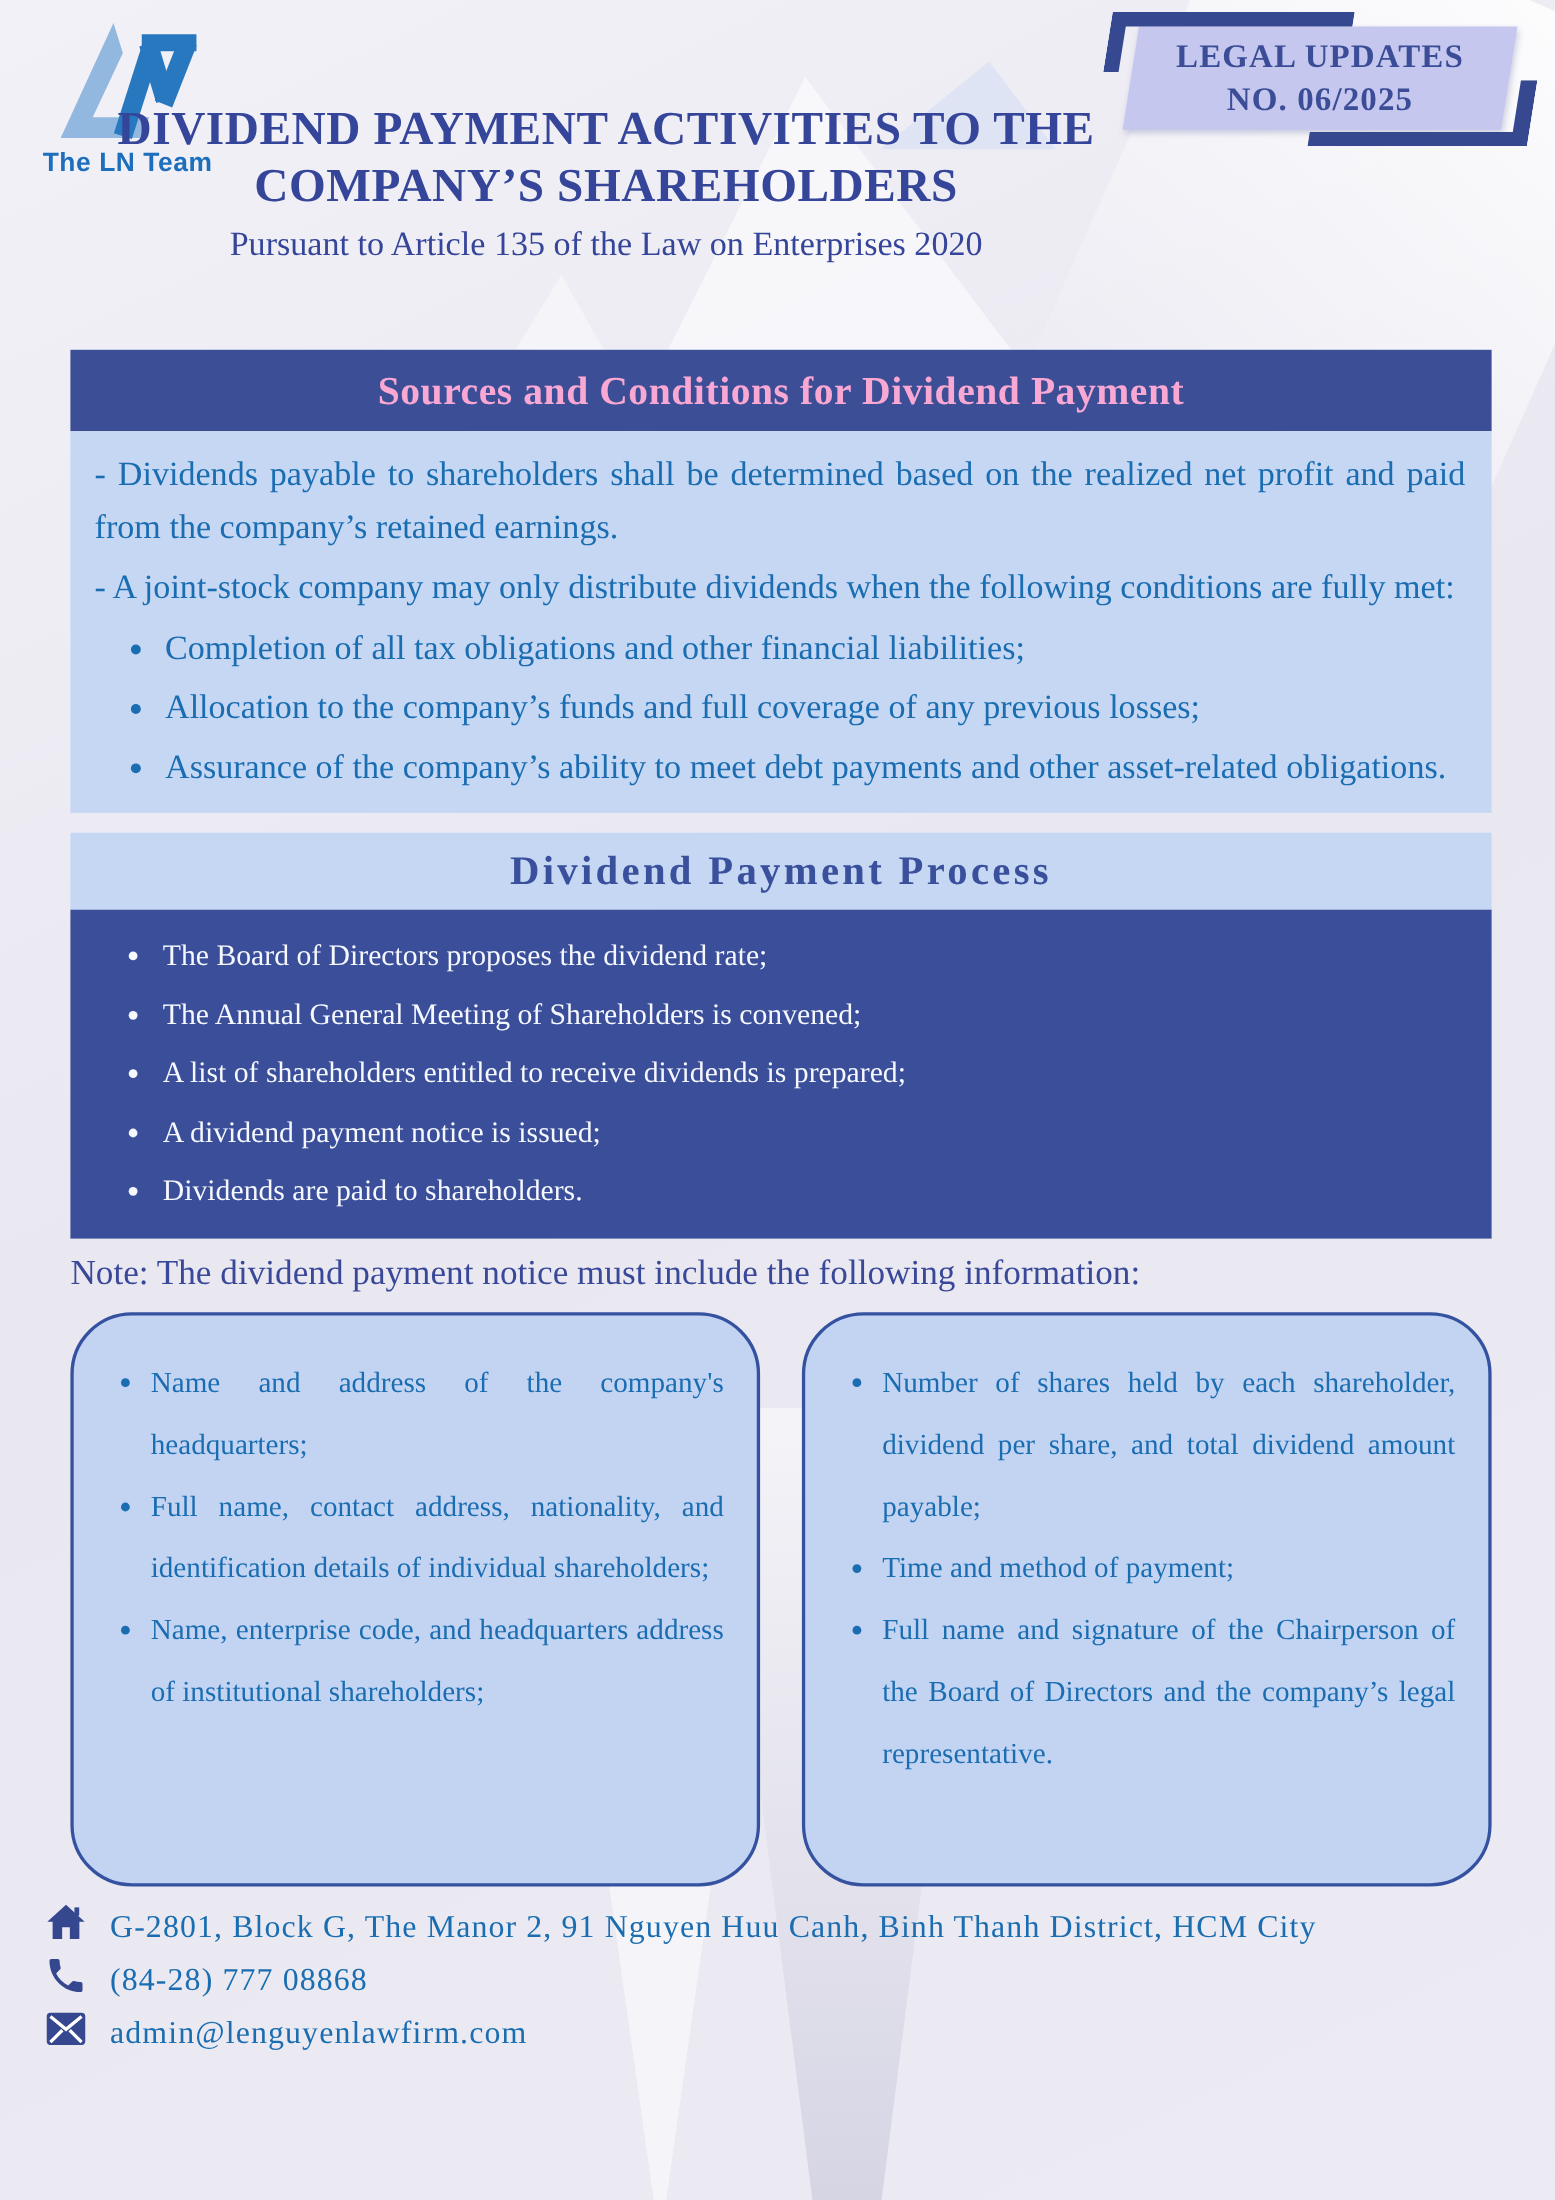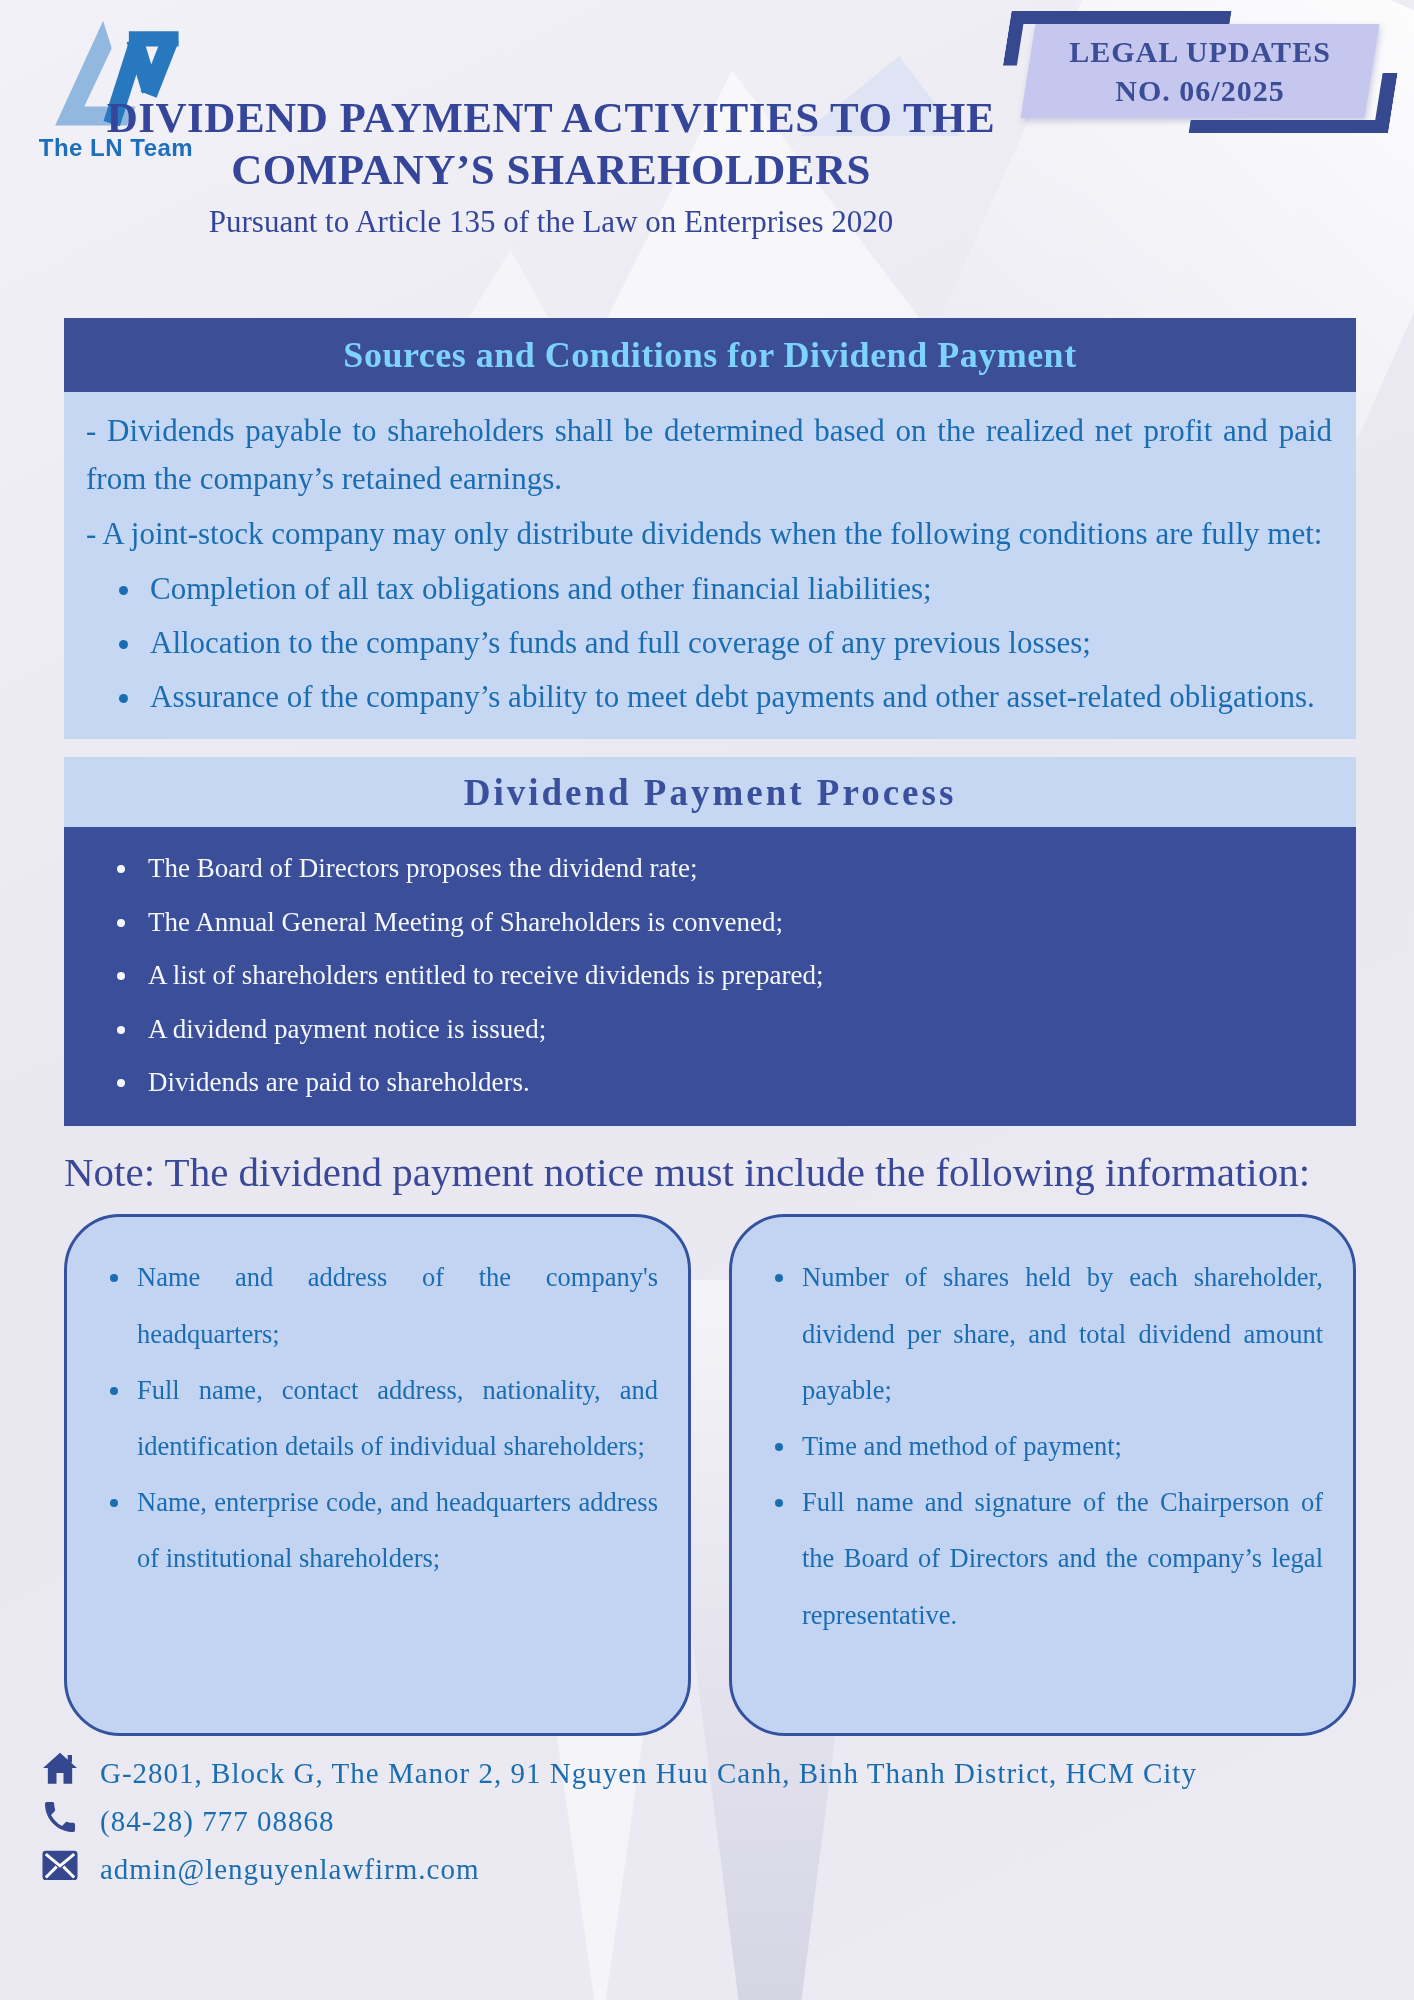--- a/index.html
+++ b/index.html
@@ -39,34 +39,34 @@
     clip-path:polygon(calc(100% - 15px) 0,100% 0,100% 100%,0 100%,0 calc(100% - 13px),calc(100% - 15px) calc(100% - 13px));}
   .badge-inner{position:relative;z-index:2;height:100%;display:flex;flex-direction:column;
     justify-content:center;align-items:center;gap:2px;transform:skewX(9deg);}
   .badge-line{font-weight:bold;color:#3b4d97;font-size:30px;letter-spacing:1px;line-height:1.25;}
   .title-block{position:absolute;left:36px;top:92px;width:1030px;text-align:center;color:#35459a;}
   .title-line{font-size:43px;font-weight:bold;line-height:1.2;letter-spacing:.5px;}
   .subtitle{margin-top:9px;font-size:31px;font-weight:normal;}
   
   .content{position:relative;z-index:2;margin:0 58px 0 64px;}
   .banner-dark{height:74px;background:#3c4e96;display:flex;align-items:center;justify-content:center;
-    color:#7dd3fc;font-size:36px;font-weight:bold;letter-spacing:.5px;}
+    color:#f9a8d4;font-size:36px;font-weight:bold;letter-spacing:.5px;}
   .panel-light{background:#c6d7f4;color:#1a6db1;padding:8px 24px 12px 22px;
     font-size:31px;line-height:1.55;text-align:justify;}
   .panel-light p{margin:7px 0;}
   .panel-light ul{margin:4px 0 0 36px;padding-left:22px;}
   .panel-light li{margin-bottom:6px;padding-left:6px;}
   li::marker{color:inherit;}
   .banner-light{margin-top:18px;height:70px;background:#c5d7f3;display:flex;align-items:center;
     justify-content:center;color:#3a509c;font-size:37px;font-weight:bold;letter-spacing:3px;}
   .panel-dark{background:#3a4e99;color:#f6f8ff;padding:12px 26px 14px 24px;font-size:27px;text-align:justify;}
   .panel-dark p{margin:8px 0 10px;line-height:1.72;}
   .panel-dark ul{margin:6px 0 0 30px;padding-left:22px;}
   .panel-dark li{margin-bottom:7px;line-height:1.72;padding-left:8px;}
-  .note{margin:22px 0 18px;color:#3a4899;font-size:41px;}
+  .note{margin:12px 0 18px;color:#3a4899;font-size:32px;}
   .boxes{display:flex;gap:38px;}
   .box{flex:1;height:522px;background:#c3d4f3;border:3px solid #3552a0;border-radius:56px;
     padding:32px 30px 18px 20px;box-sizing:border-box;color:#1a6db1;font-size:26.5px;}
   .box ul{margin:0 0 0 26px;padding-left:20px;}
   .box li{line-height:2.12;text-align:justify;padding-left:4px;}
   
   .footer{position:relative;z-index:2;margin:12px 0 0 38px;font-size:29px;color:#1a6db1;letter-spacing:1px;}
   .footer-row{display:flex;align-items:flex-end;gap:18px;margin-bottom:6px;height:42px;}
   .footer-icon{width:44px;height:42px;flex:0 0 44px;display:flex;align-items:center;justify-content:center;}
   .footer-icon svg{width:40px;height:40px;}

